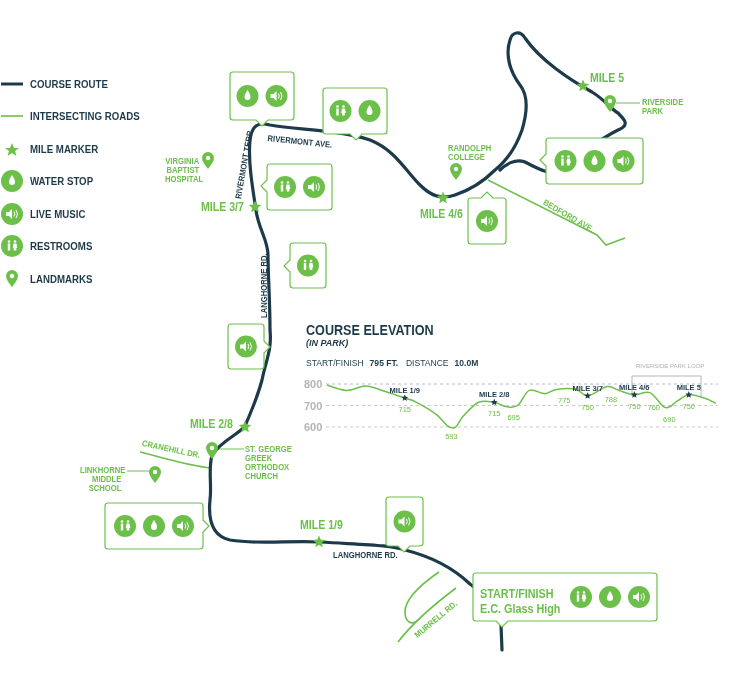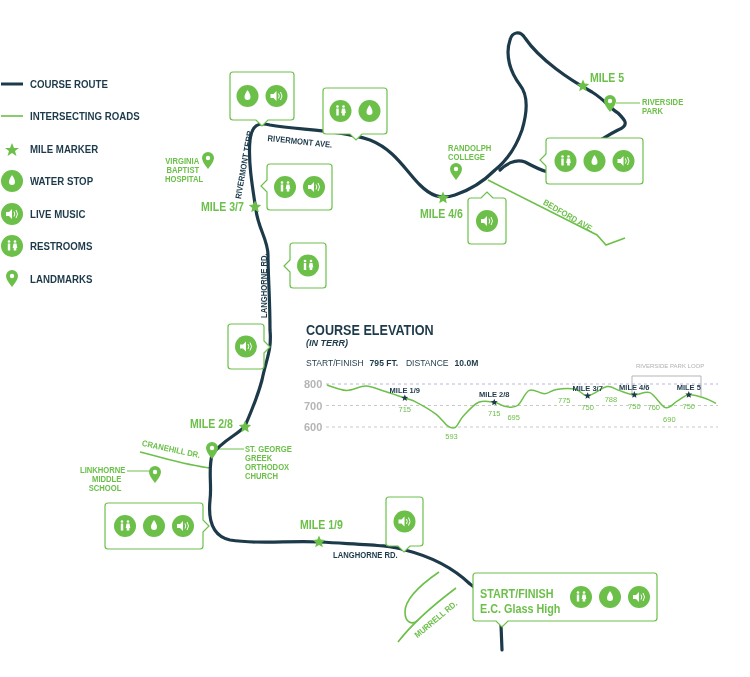--- a/index.html
+++ b/index.html
@@ -314,21 +314,21 @@
 <div class="txt road green" style="left:546px;top:198px;transform:rotate(30deg) scaleX(0.9);color:#6cc04a;">BEDFORD AVE.</div>
 <div class="txt road green" style="left:143px;top:439px;transform:rotate(12deg) scaleX(0.9);color:#6cc04a;">CRANEHILL DR.</div>
 <div class="txt road green" style="left:413px;top:633px;transform:rotate(-40deg) scaleX(0.9);color:#6cc04a;">MURRELL RD.</div>
 
 <div class="txt green" style="left:480px;top:587px;font-size:12px;line-height:1.25;transform:scaleX(0.9);transform-origin:left top;">
   <div>START/FINISH</div>
   <div>E.C. Glass High</div>
 </div>
 
 <div class="txt navy" style="left:306px;top:323px;font-size:14px;transform:scaleX(0.9);transform-origin:left top;">COURSE ELEVATION</div>
-<div class="txt navy" style="left:306px;top:339px;font-size:9px;font-style:italic;">(IN TERR)</div>
+<div class="txt navy" style="left:306px;top:339px;font-size:9px;font-style:italic;">(IN PARK)</div>
 <div class="txt navy" style="left:306px;top:358px;font-size:9.5px;font-weight:normal;transform:scaleX(0.9);transform-origin:left top;">
   <span>START/FINISH</span>
   <b style="margin:0 6px 0 4px;">795 FT.</b>
   <span>DISTANCE</span>
   <b style="margin-left:4px;">10.0M</b>
 </div>
 <div class="txt gray" style="left:636px;top:363px;font-size:6px;font-weight:normal;">RIVERSIDE PARK LOOP</div>
 
 <svg id="chart-svg" width="750" height="677" viewBox="0 0 750 677">
   <g id="chart-grid">

